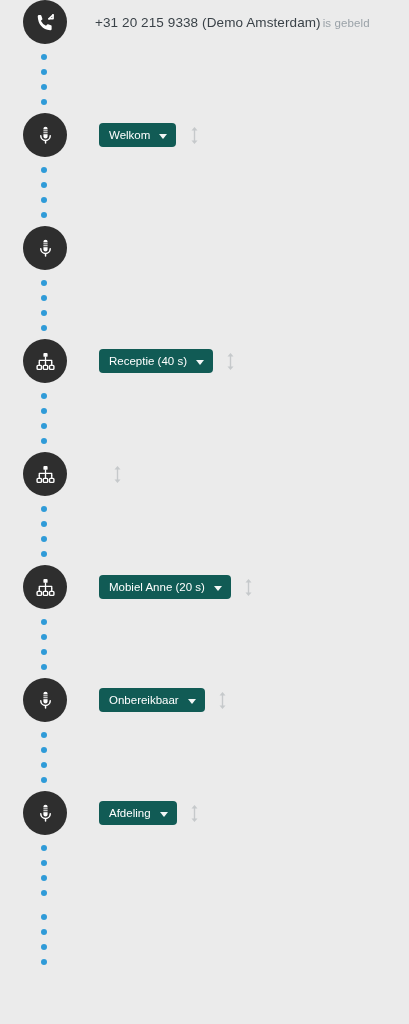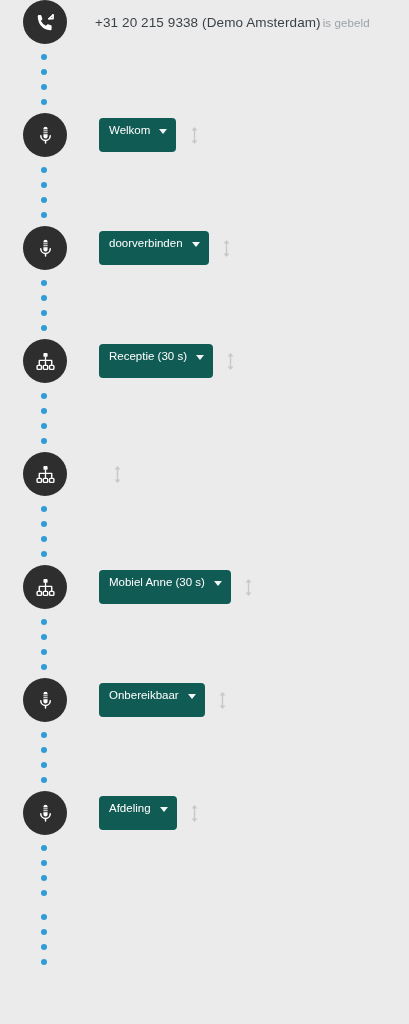--- a/index.html
+++ b/index.html
@@ -58,21 +58,21 @@
   .badge-wrap {
     margin-left: 32px;
     display: flex;
     align-items: center;
   }
   .badge {
     background: #115b55;
     color: #ffffff;
     font-size: 11.5px;
     border-radius: 4px;
-    padding: 7px 9px 15px 10px;
+    padding: 7px 9px 5px 10px;
     display: inline-flex;
     align-items: center;
     gap: 9px;
     white-space: nowrap;
     cursor: pointer;
     border: none;
     line-height: 1;
     font-family: "Liberation Sans", sans-serif;
   }
   .caret {
@@ -171,33 +171,20 @@
         <div class="node">
           <svg width="21" height="21" viewBox="0 0 24 24">
     <rect x="9.6" y="2" width="4.8" height="13.4" rx="2.4" fill="#ffffff"></rect>
     <rect x="8.5" y="5.0" width="7" height="1.1" fill="#2e2e2e"></rect>
     <rect x="8.5" y="7.2" width="7" height="1.1" fill="#2e2e2e"></rect>
     <rect x="8.5" y="9.4" width="7" height="1.1" fill="#2e2e2e"></rect>
     <path d="M6.6 12.2a5.4 5.4 0 0 0 10.8 0" stroke="#ffffff" stroke-width="1.7" fill="none" stroke-linecap="round"></path>
     <rect x="11.2" y="17.2" width="1.7" height="4.2" rx="0.8" fill="#ffffff"></rect>
   </svg>
         </div>
-        <div class="badge-wrap">
-          <button class="badge">
-            <span>doorverbinden</span>
-            <span class="caret"></span>
-          </button>
-          <div class="drag-handle">
-            <svg width="11" height="21" viewBox="0 0 12 24">
-    <path d="M6 2.2l3.4 4.0H2.6z" fill="#c6c9cb"></path>
-    <path d="M6 21.8l3.4-4.0H2.6z" fill="#c6c9cb"></path>
-    <rect x="5.2" y="5.6" width="1.6" height="12.8" fill="#c6c9cb"></rect>
-  </svg>
-          </div>
-        </div>
       </div>
       <div class="connector">
         <div class="dot"></div>
         <div class="dot"></div>
         <div class="dot"></div>
         <div class="dot"></div>
       </div>
       <div class="step">
         <div class="node">
           <svg width="21" height="21" viewBox="0 0 24 24">
@@ -206,21 +193,21 @@
     <rect x="9.5" y="16.4" width="5.0" height="4.6" rx="1.1" fill="none" stroke="#ffffff" stroke-width="1.6"></rect>
     <rect x="16.6" y="16.4" width="5.0" height="4.6" rx="1.1" fill="none" stroke="#ffffff" stroke-width="1.6"></rect>
     <path d="M12 6.8v3.1" stroke="#ffffff" stroke-width="1.5" stroke-linecap="round"></path>
     <path d="M4.9 13.3v-2.6h14.2v2.6" stroke="#ffffff" stroke-width="1.5" fill="none" stroke-linecap="round" stroke-linejoin="round"></path>
     <path d="M12 10.7v2.6" stroke="#ffffff" stroke-width="1.5" stroke-linecap="round"></path>
     <path d="M4.9 13.3v3.1M12 13.3v3.1M19.1 13.3v3.1" stroke="#ffffff" stroke-width="1.5" stroke-linecap="round"></path>
   </svg>
         </div>
         <div class="badge-wrap">
           <button class="badge">
-            <span>Receptie (30 s)</span>
+            <span>Receptie (40 s)</span>
             <span class="caret"></span>
           </button>
           <div class="drag-handle">
             <svg width="11" height="21" viewBox="0 0 12 24">
     <path d="M6 2.2l3.4 4.0H2.6z" fill="#c6c9cb"></path>
     <path d="M6 21.8l3.4-4.0H2.6z" fill="#c6c9cb"></path>
     <rect x="5.2" y="5.6" width="1.6" height="12.8" fill="#c6c9cb"></rect>
   </svg>
           </div>
         </div>
@@ -268,21 +255,21 @@
     <rect x="9.5" y="16.4" width="5.0" height="4.6" rx="1.1" fill="none" stroke="#ffffff" stroke-width="1.6"></rect>
     <rect x="16.6" y="16.4" width="5.0" height="4.6" rx="1.1" fill="none" stroke="#ffffff" stroke-width="1.6"></rect>
     <path d="M12 6.8v3.1" stroke="#ffffff" stroke-width="1.5" stroke-linecap="round"></path>
     <path d="M4.9 13.3v-2.6h14.2v2.6" stroke="#ffffff" stroke-width="1.5" fill="none" stroke-linecap="round" stroke-linejoin="round"></path>
     <path d="M12 10.7v2.6" stroke="#ffffff" stroke-width="1.5" stroke-linecap="round"></path>
     <path d="M4.9 13.3v3.1M12 13.3v3.1M19.1 13.3v3.1" stroke="#ffffff" stroke-width="1.5" stroke-linecap="round"></path>
   </svg>
         </div>
         <div class="badge-wrap">
           <button class="badge">
-            <span>Mobiel Anne (30 s)</span>
+            <span>Mobiel Anne (20 s)</span>
             <span class="caret"></span>
           </button>
           <div class="drag-handle">
             <svg width="11" height="21" viewBox="0 0 12 24">
     <path d="M6 2.2l3.4 4.0H2.6z" fill="#c6c9cb"></path>
     <path d="M6 21.8l3.4-4.0H2.6z" fill="#c6c9cb"></path>
     <rect x="5.2" y="5.6" width="1.6" height="12.8" fill="#c6c9cb"></rect>
   </svg>
           </div>
         </div>

